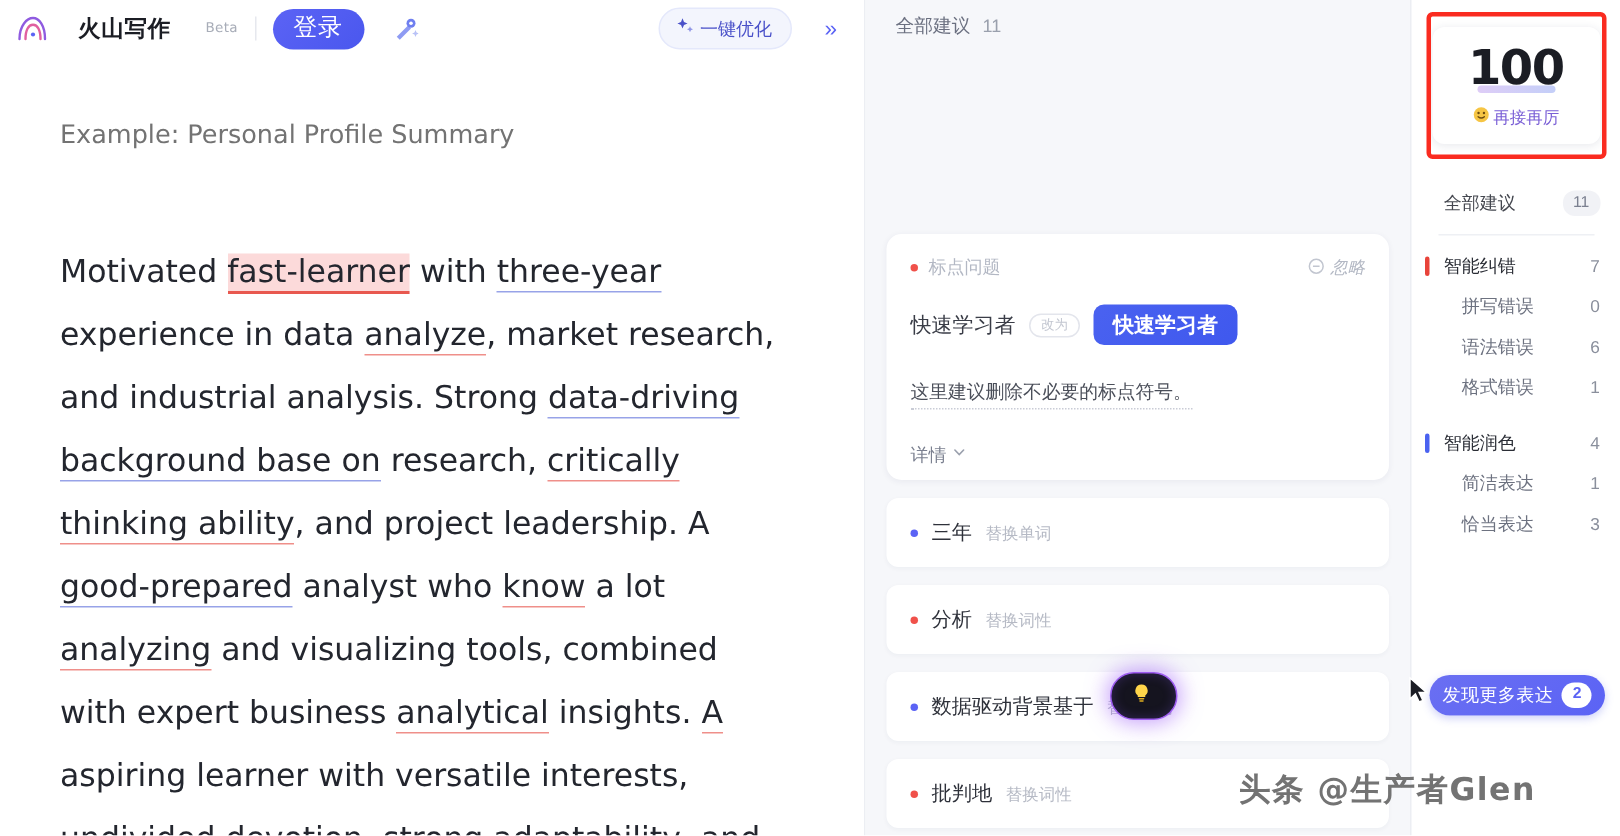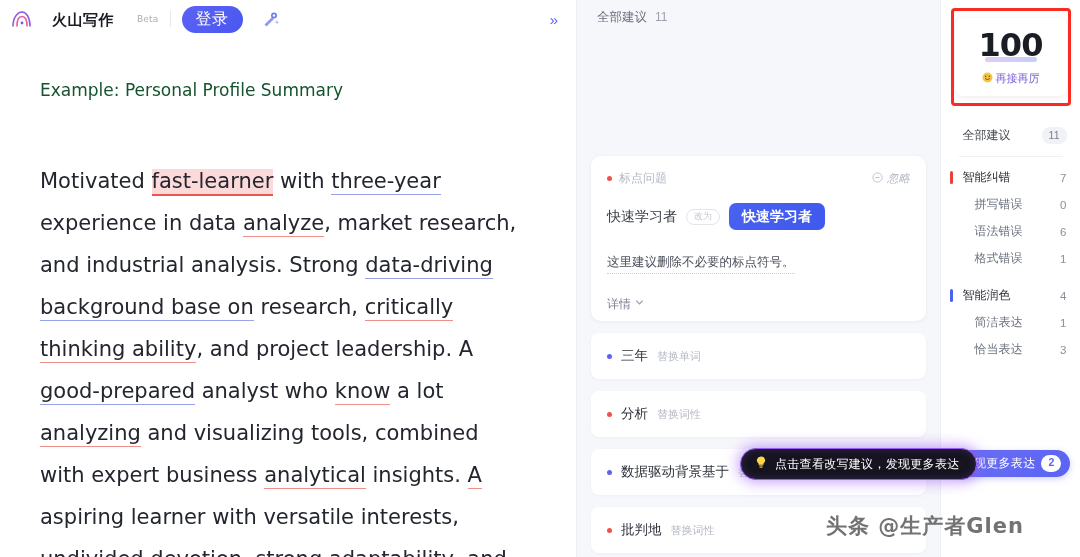--- a/index.html
+++ b/index.html
@@ -60,21 +60,21 @@
   .expand-btn {
     margin-left: 16px; color: #5b63f5; font-size: 15px;
     cursor: pointer; padding: 2px 6px; line-height:1;
   }
 
   #doc-body {
     flex: 1; padding: 40px 44px 0 40px; overflow: hidden;
     position: relative;
   }
   #doc-title {
-    font-size: 17px; color: #14532d; line-height: 1.5;
+    font-size: 17px; color: #737373; line-height: 1.5;
     margin-bottom: 56px; font-family: "DejaVu Sans", sans-serif;
   }
   #doc-para {
     font-size: 21px; color: #23262e; line-height: 2.0;
     font-family: "DejaVu Sans", sans-serif;
     max-width: 480px;
   }
   .hl-red {
     background: #fcdada;
     border-bottom: 2px solid #e8584f;
@@ -274,20 +274,29 @@
       <div class="magic-icon-btn">
         <svg width="18" height="18" viewBox="0 0 18 18">
           <path d="M3.5 14.5 L11 7 L13 9 L5.5 16.5 Z" fill="#8e9bf3"></path>
           <circle cx="13" cy="5.5" r="3" fill="#6f7ff0"></circle>
           <circle cx="13" cy="5.5" r="1.2" fill="#ffffff"></circle>
           <path d="M16 10 l.7 1.6 1.6.7-1.6.7-.7 1.6-.7-1.6-1.6-.7 1.6-.7z" fill="#b9c2f7"></path>
         </svg>
       </div>
 
       <div class="hdr-right">
+        <div class="optimize-btn">
+          <span>
+            <svg width="13" height="13" viewBox="0 0 13 13">
+              <path d="M5 1.2 l1 2.4 2.4 1 -2.4 1 -1 2.4 -1-2.4 -2.4-1 2.4-1z" fill="#4a51c9"></path>
+              <path d="M10 6.5 l.6 1.4 1.4.6 -1.4.6 -.6 1.4 -.6-1.4 -1.4-.6 1.4-.6z" fill="#8f95e6"></path>
+            </svg>
+          </span>
+          <span>一键优化</span>
+        </div>
         <div class="expand-btn">»</div>
       </div>
     </div>
 
     <div id="doc-body">
       <div id="doc-title">Example: Personal Profile Summary</div>
       <div id="doc-para"><span>Motivated </span><span class="hl-red">fast-learner</span><span> with </span><span class="u-blue">three-year</span><span> experience in data </span><span class="u-red">analyze</span><span>, market research, and industrial analysis. Strong </span><span class="u-blue">data-driving background base on</span><span> research, </span><span class="u-red">critically thinking ability</span><span>, and project leadership. A </span><span class="u-blue">good-prepared</span><span> analyst who </span><span class="u-red">know</span><span> a lot </span><span class="u-red">analyzing</span><span> and visualizing tools, combined with expert business </span><span class="u-red">analytical</span><span> insights. </span><span class="u-red">A</span><span> aspiring learner with versatile interests, undivided devotion, strong adaptability, and outstanding malleability.</span></div>
     </div>
   </div>
 
@@ -426,21 +435,20 @@
   </div>
 
   <div id="tooltip">
     <span>
       <svg width="14" height="14" viewBox="0 0 14 14">
         <path d="M7 1.4 a4 4 0 0 1 2.5 7.2 v1.1 h-5 V8.6 A4 4 0 0 1 7 1.4 z" fill="#ffd54a"></path>
         <rect x="5.1" y="10.3" width="3.8" height="1.1" rx=".5" fill="#e0ad20"></rect>
         <rect x="5.5" y="11.8" width="3" height="1" rx=".5" fill="#e0ad20"></rect>
       </svg>
     </span>
-    <span class="txt">点击查看改写建议，发现更多表达</span>
   </div>
 
   <div id="cursor-arrow">
     <svg width="16" height="20" viewBox="0 0 16 20">
       <path d="M1 1 L1 15 L4.6 11.6 L7.1 17 L9.6 15.9 L7.1 10.7 L12 10.7 Z" fill="#1b1d24" stroke="#ffffff" stroke-width="1"></path>
     </svg>
   </div>
 
   <div id="watermark">头条 @生产者Glen</div>
 

